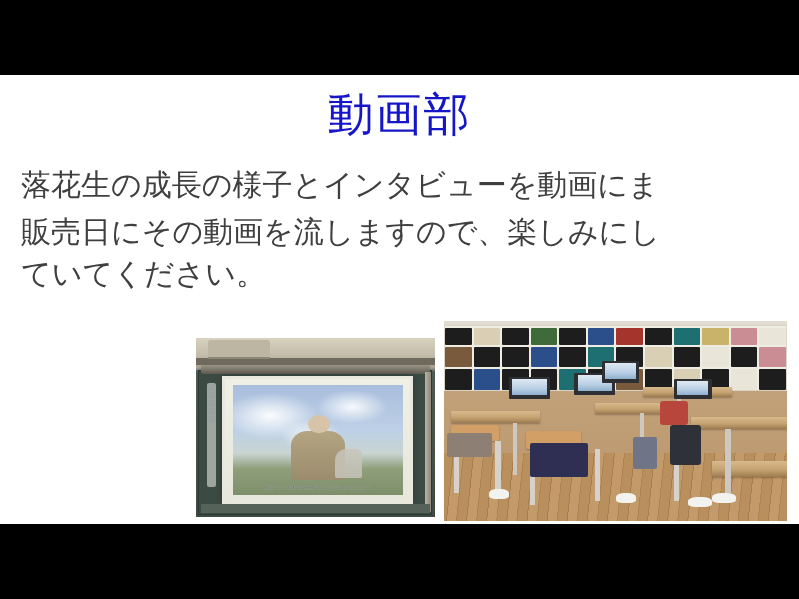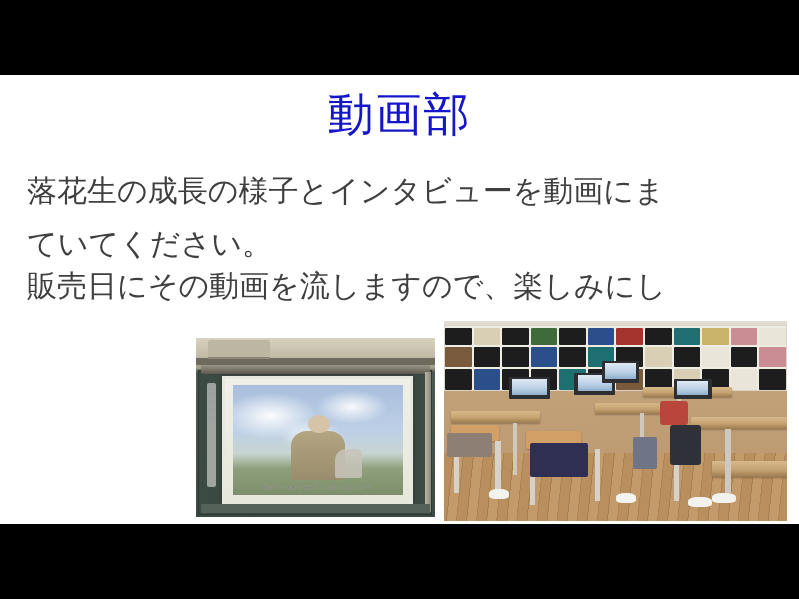--- a/index.html
+++ b/index.html
@@ -50,21 +50,21 @@
     position: absolute;
     left: 17px;
     top: 85px;
     width: 690px;
     color: #3f3f3f;
     font-size: 30px;
     line-height: 1.42;
     letter-spacing: 0px;
   }
   .body-para {
-    margin: 10px;
+    margin: 4px;
     padding: 0;
   }
   .body-line {
     display: block;
     white-space: nowrap;
   }
 
   
   .photo-row {
     position: absolute;
@@ -310,22 +310,22 @@
 
   <div class="slide">
 
     <div class="slide-title">動画部</div>
 
     <div class="slide-body">
       <p class="body-para">
         <span class="body-line">落花生の成長の様子とインタビューを動画にま</span>
       </p>
       <p class="body-para">
+        <span class="body-line">販売日にその動画を流しますので、楽しみにし</span>
         <span class="body-line">ていてください。</span>
-        <span class="body-line">販売日にその動画を流しますので、楽しみにし</span>
       </p>
     </div>
 
     <div class="photo-row">
 
       <div class="photo photo-projector" title="教室の黒板に設置されたスクリーンに動画が投影されている写真">
         <div class="pj-wall"></div>
         <div class="pj-ceiling"></div>
         <div class="pj-ceiling-beam"></div>
         <div class="pj-mount"></div>

